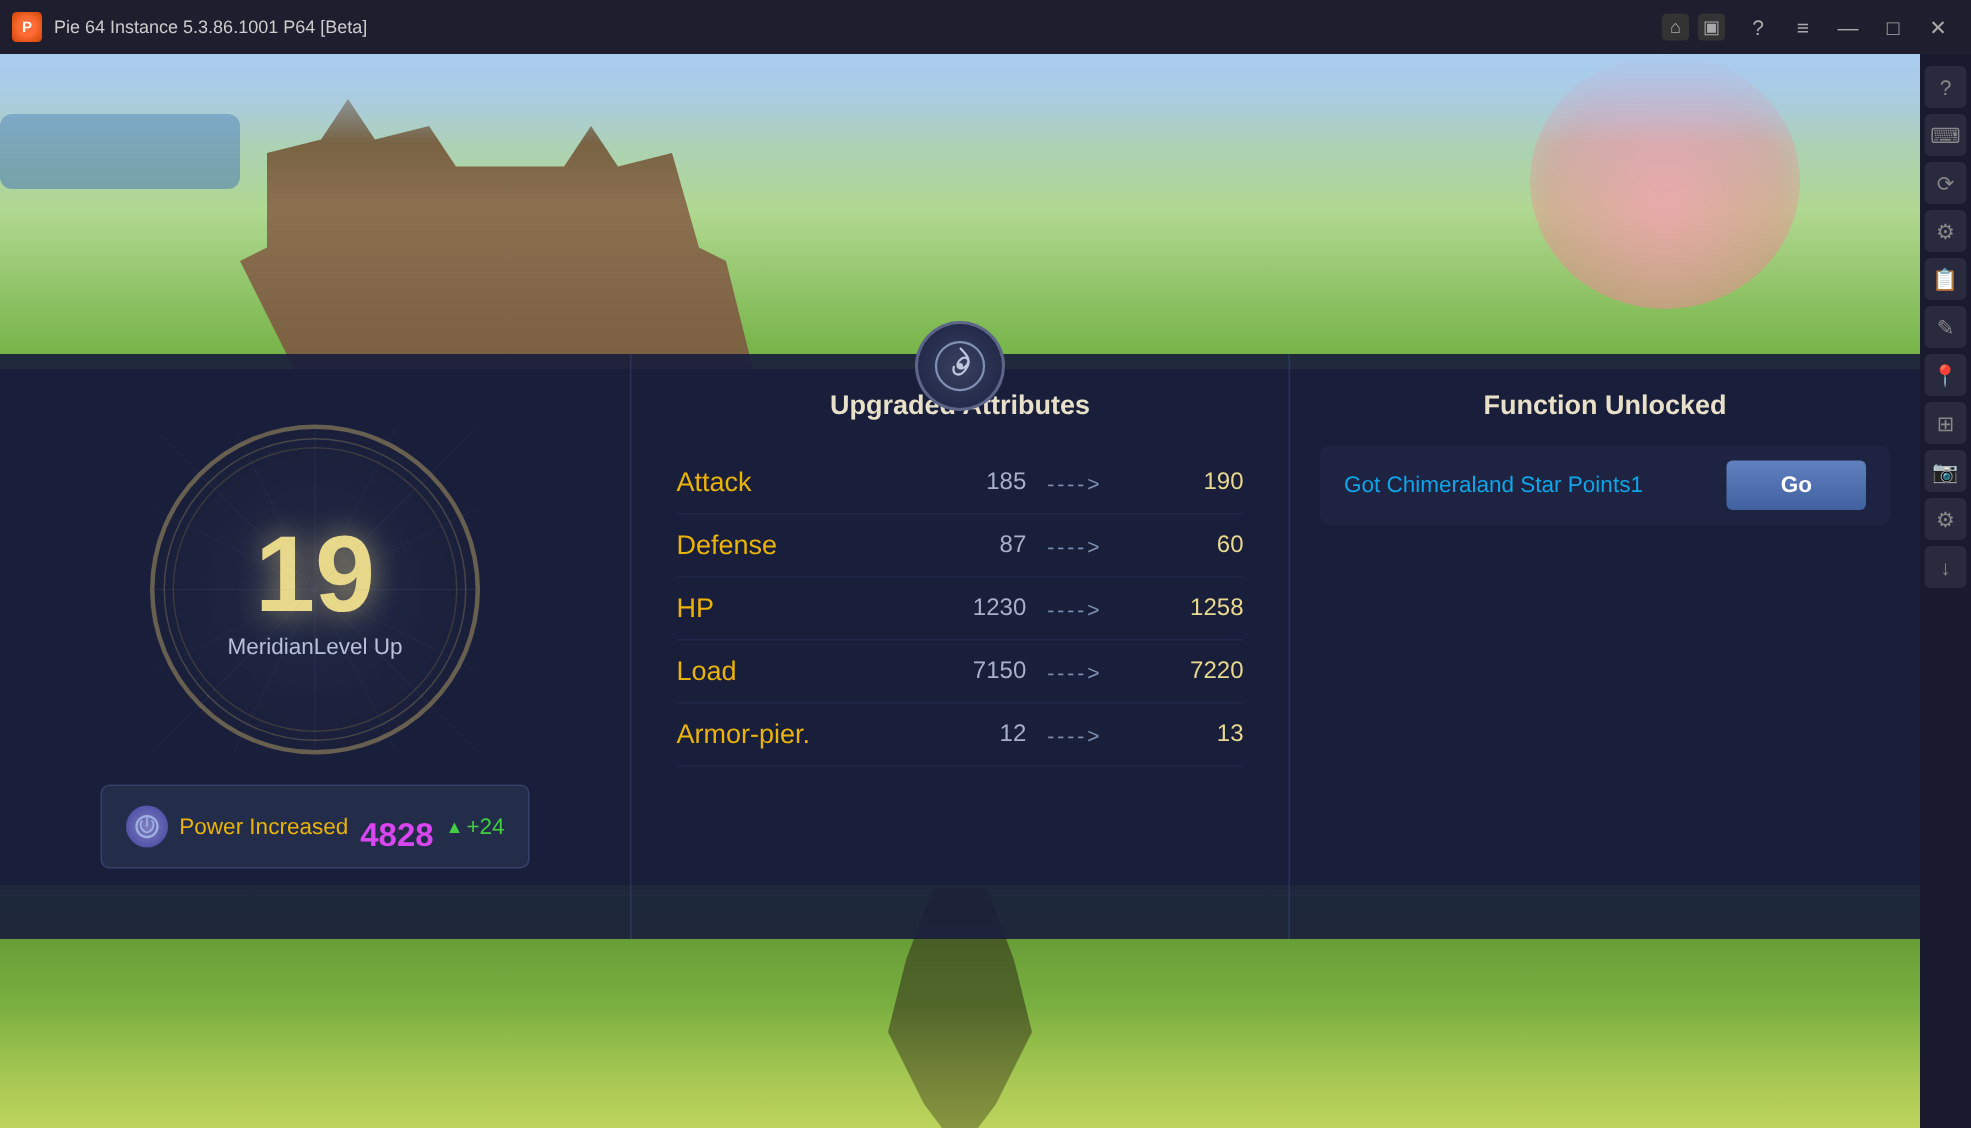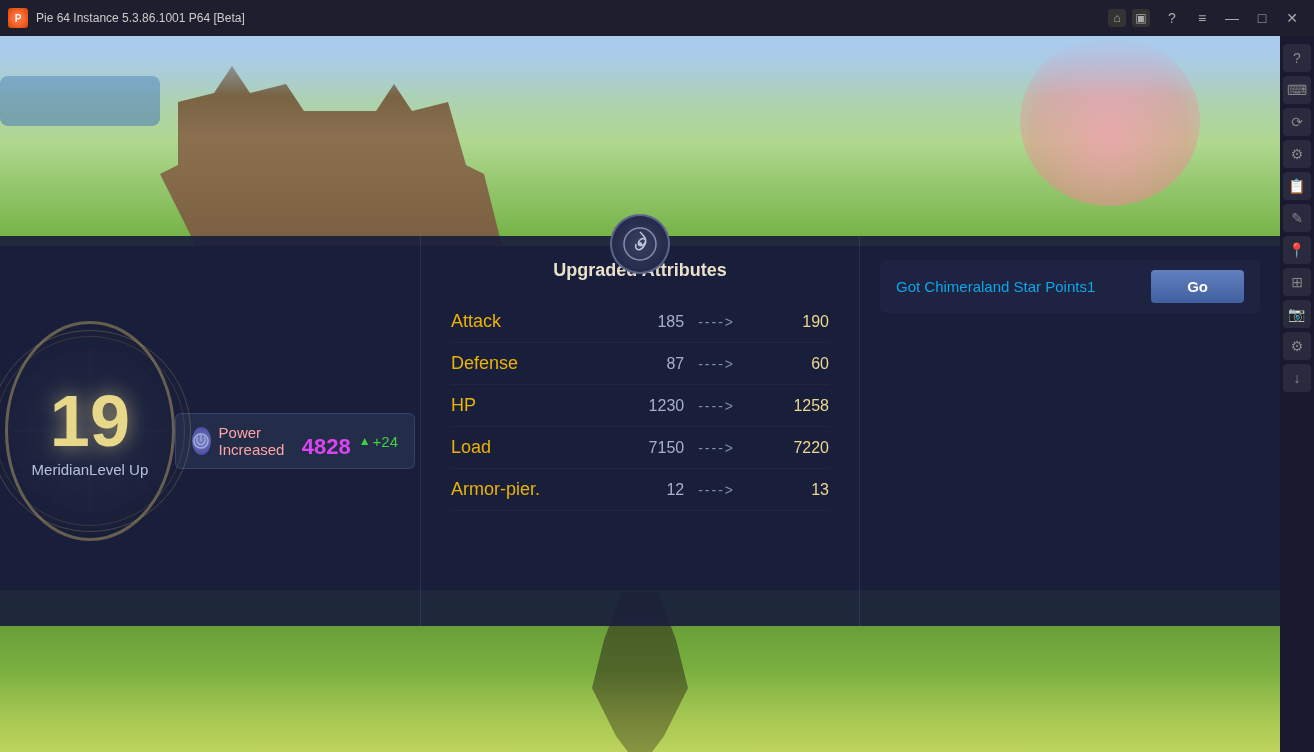--- a/index.html
+++ b/index.html
@@ -110,21 +110,21 @@
       height: 390px;
       background: rgba(25, 30, 60, 0.92);
       z-index: 10;
       display: flex;
     }
 
     
     .level-section {
       width: 420px;
       display: flex;
-      flex-direction: row;
+      flex-direction: column;
       align-items: center;
       justify-content: center;
       padding: 5px;
       position: relative;
     }
     .level-circle {
       width: 220px; height: 220px;
       border-radius: 50%;
       border: 3px solid rgba(180, 160, 100, 0.5);
       display: flex;
@@ -171,21 +171,21 @@
       border: 1px solid rgba(100,120,180,0.3);
     }
     .power-icon {
       width: 28px; height: 28px;
       background: radial-gradient(circle, #8080c0 0%, #4040a0 100%);
       border-radius: 50%;
       display: flex; align-items: center; justify-content: center;
       color: #c0d0ff; font-size: 14px;
     }
     .power-text {
-      color: #fca5a5;
+      color: #eab308;
       font-size: 15px;
     }
     .power-number {
       color: #d946ef;
       font-size: 22px;
       font-weight: bold;
       margin-top: 12px;
     }
     .power-increase {
       color: #40d040;
@@ -453,20 +453,21 @@
           <span class="attr-name">Armor-pier.</span>
           <span class="attr-old">12</span>
           <span class="attr-arrow">----&gt;</span>
           <span class="attr-new">13</span>
         </div>
 
       </div>
     </div>
 
     <div class="functions-section">
+      <div class="function-title">Function Unlocked</div>
 
 
 
       <div class="star-points-row">
         <span class="star-points-text">Got Chimeraland Star Points1</span>
         <button class="go-button">Go</button>
       </div>
     </div>
 
   </div>

